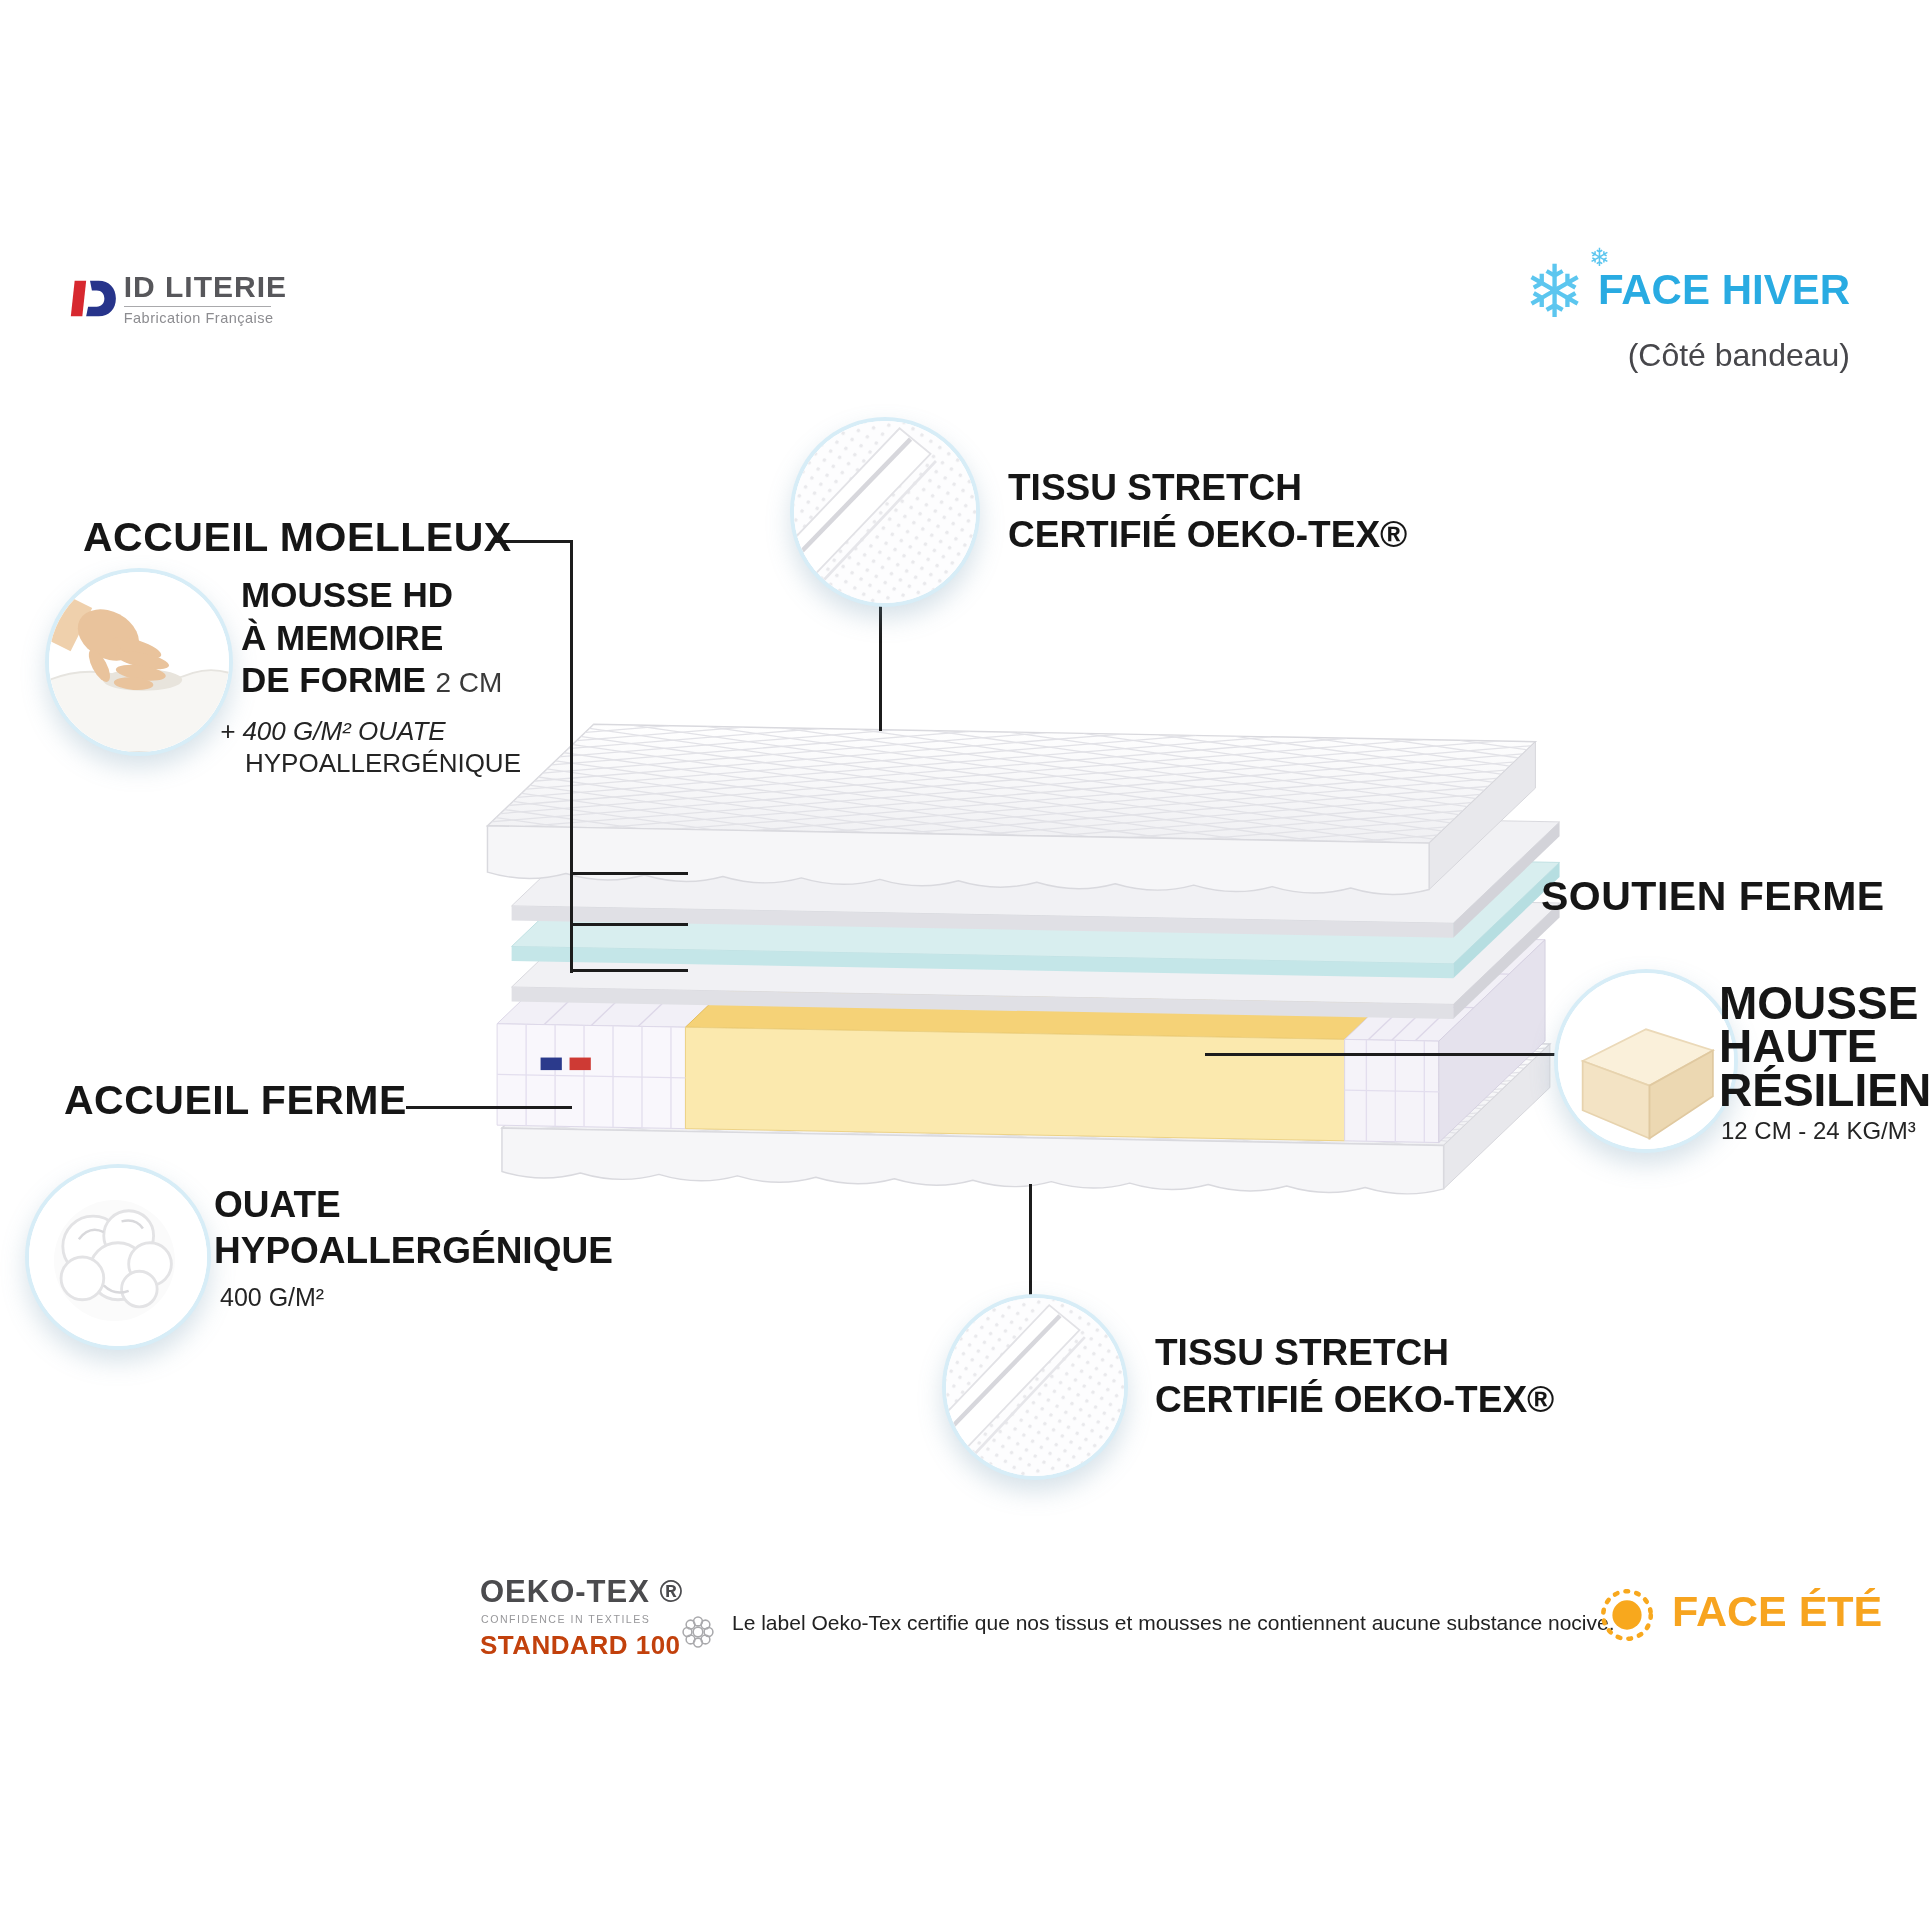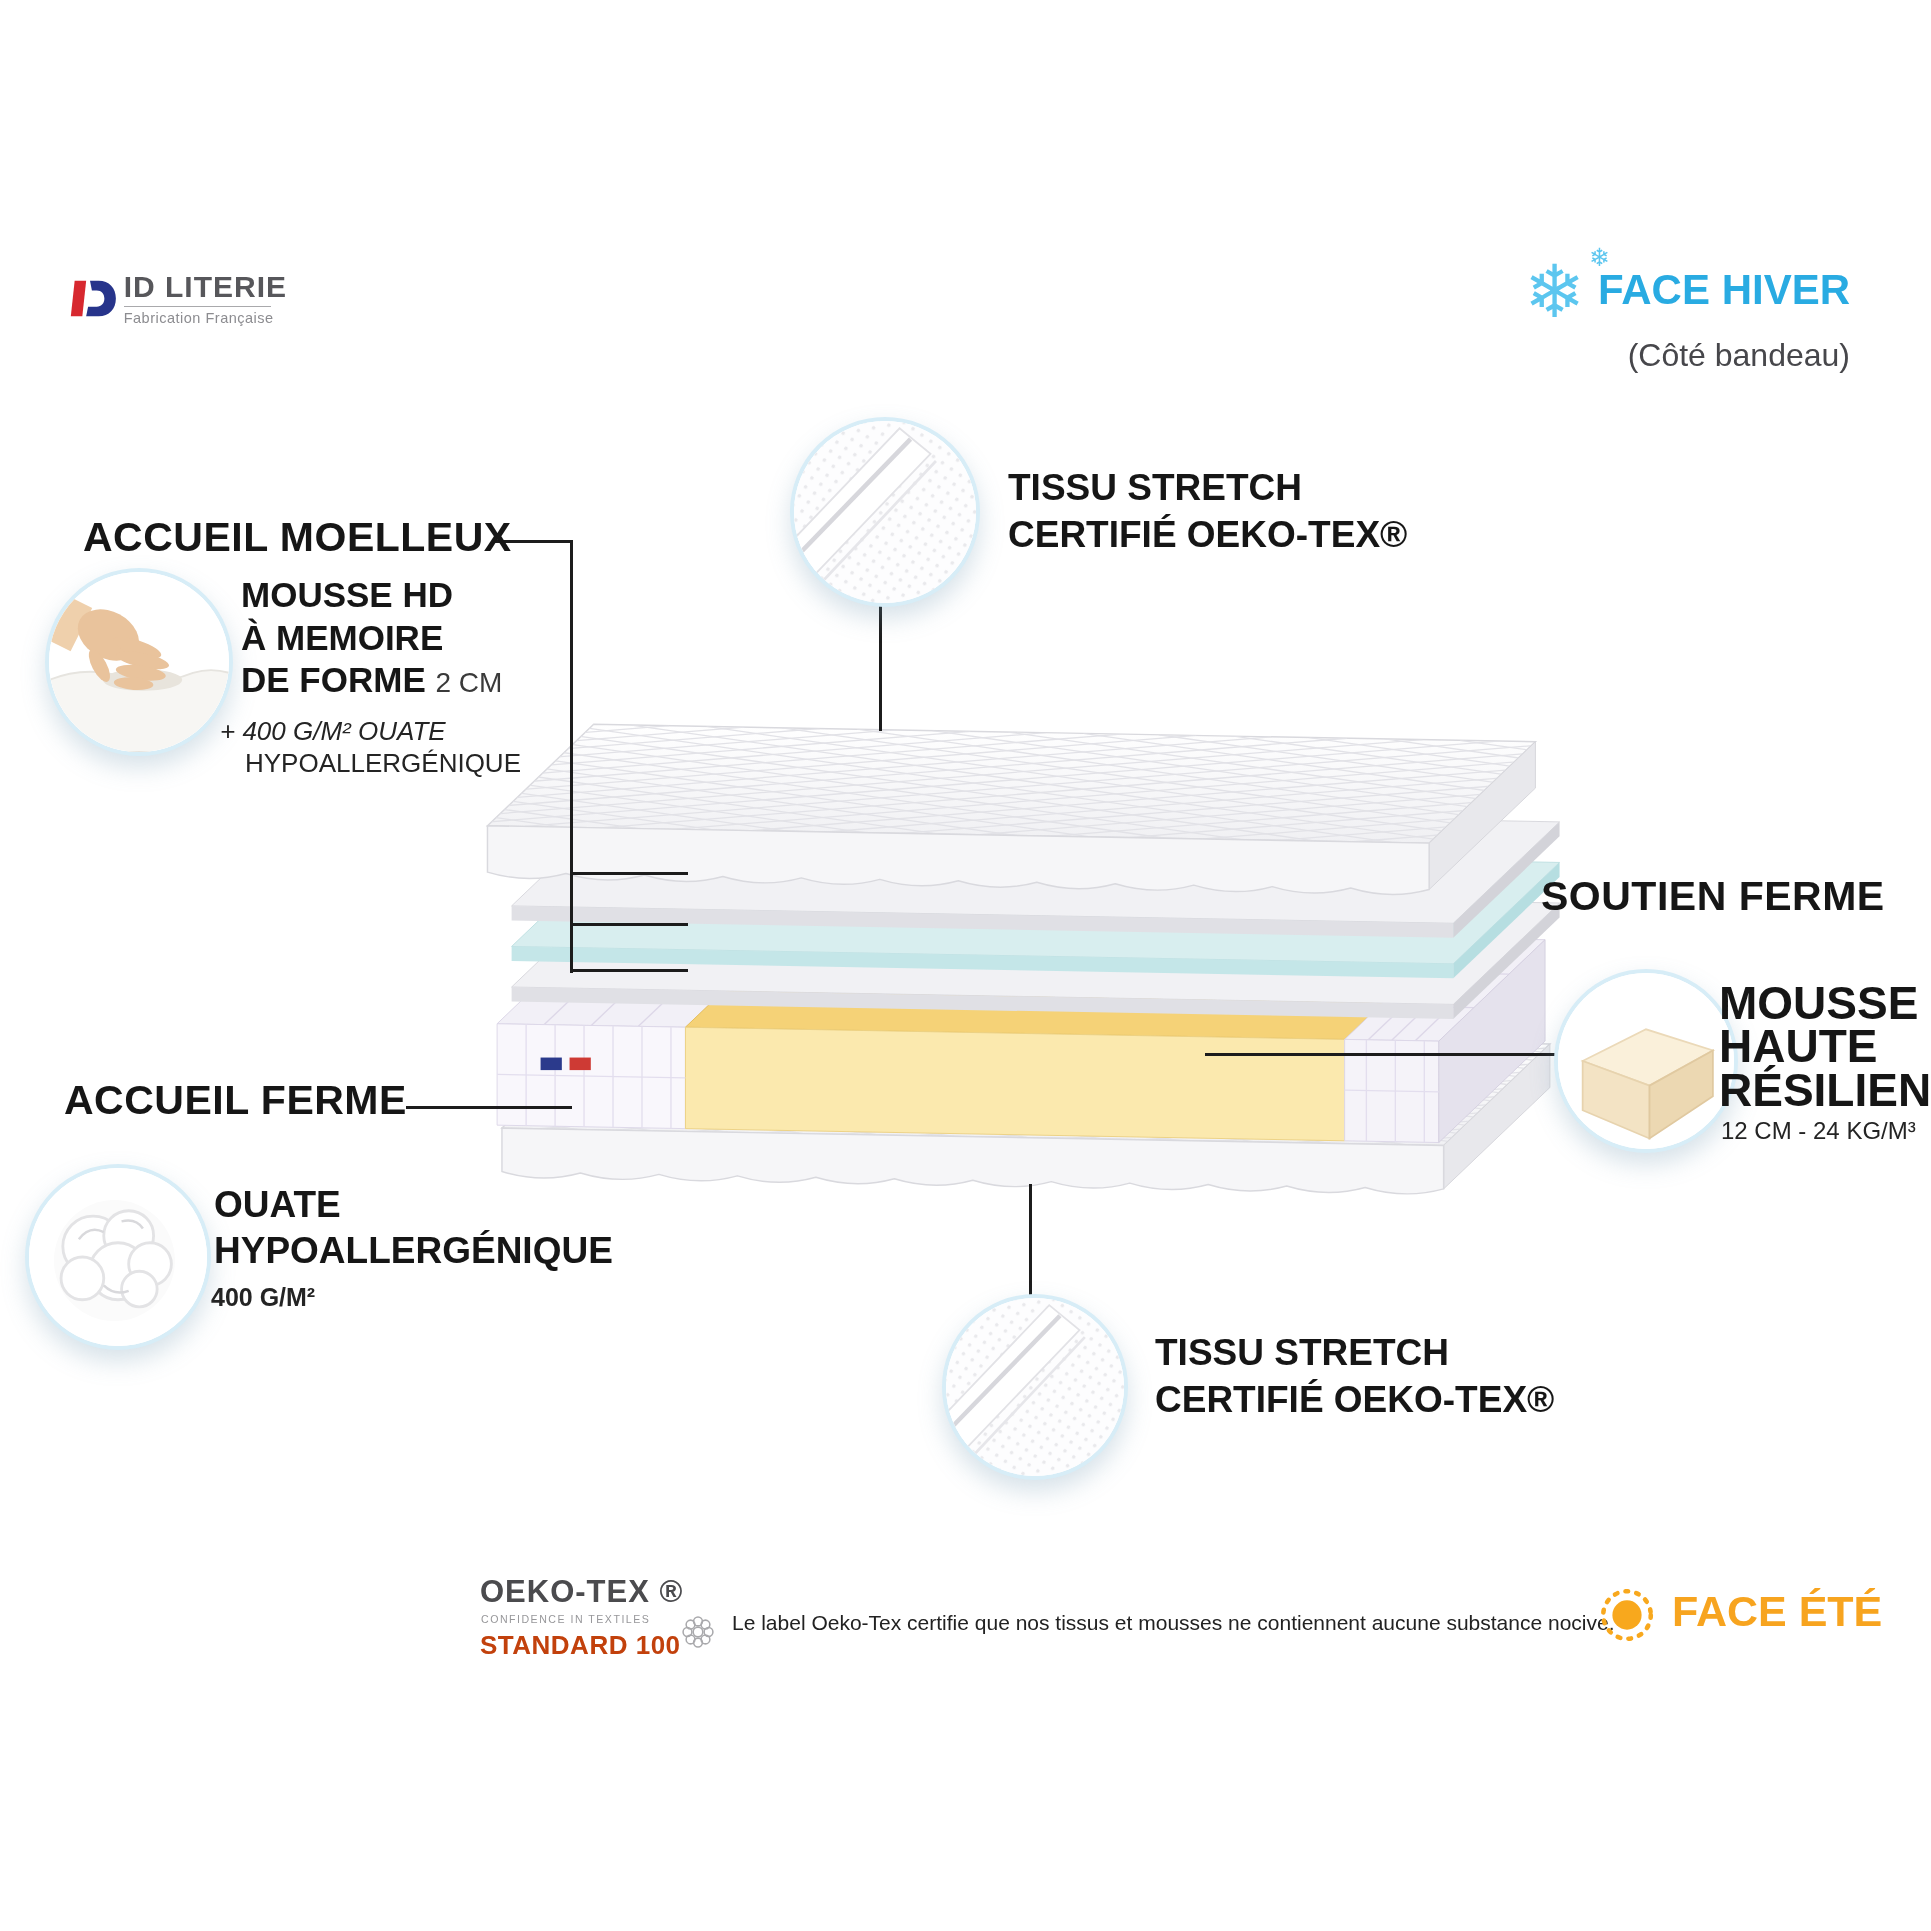--- a/index.html
+++ b/index.html
@@ -355,21 +355,21 @@
 
   <div class="txt b42" style="left:1541px;top:875px;">SOUTIEN FERME</div>
   <div class="txt b35" style="left:1719px;top:979px;">MOUSSE</div>
   <div class="txt b35" style="left:1719px;top:1022px;">HAUTE</div>
   <div class="txt b35" style="left:1719px;top:1066px;">RÉSILIENCE</div>
   <div class="txt r25" style="left:1721px;top:1118px;">12 CM - 24 KG/M³</div>
 
   <div class="txt b42" style="left:64px;top:1079px;">ACCUEIL FERME</div>
   <div class="txt b38" style="left:214px;top:1186px;text-align:center;">OUATE</div>
   <div class="txt b38" style="left:214px;top:1232px;">HYPOALLERGÉNIQUE</div>
-  <div class="txt r26" style="left:211px;top:1284px;font-weight:bold;">400 G/M²</div>
+  <div class="txt r26" style="left:220px;top:1284px;">400 G/M²</div>
 
   <div class="txt b38" style="left:1155px;top:1334px;">TISSU STRETCH</div>
   <div class="txt b38" style="left:1155px;top:1381px;">CERTIFIÉ OEKO-TEX®</div>
 
   <div class="txt oeko-brand" style="left:480px;top:1576px;">OEKO-TEX ®</div>
   <div class="txt oeko-conf" style="left:481px;top:1614px;">CONFIDENCE IN TEXTILES</div>
   <div class="txt oeko-std" style="left:480px;top:1632px;">STANDARD 100</div>
   <svg class="abs" style="left:676px;top:1610px;z-index:8;" width="44" height="44" viewBox="0 0 46 46">
     <g stroke="#a9a9ac" fill="none" stroke-width="1.6">
       <circle cx="23" cy="23" r="5"></circle>

